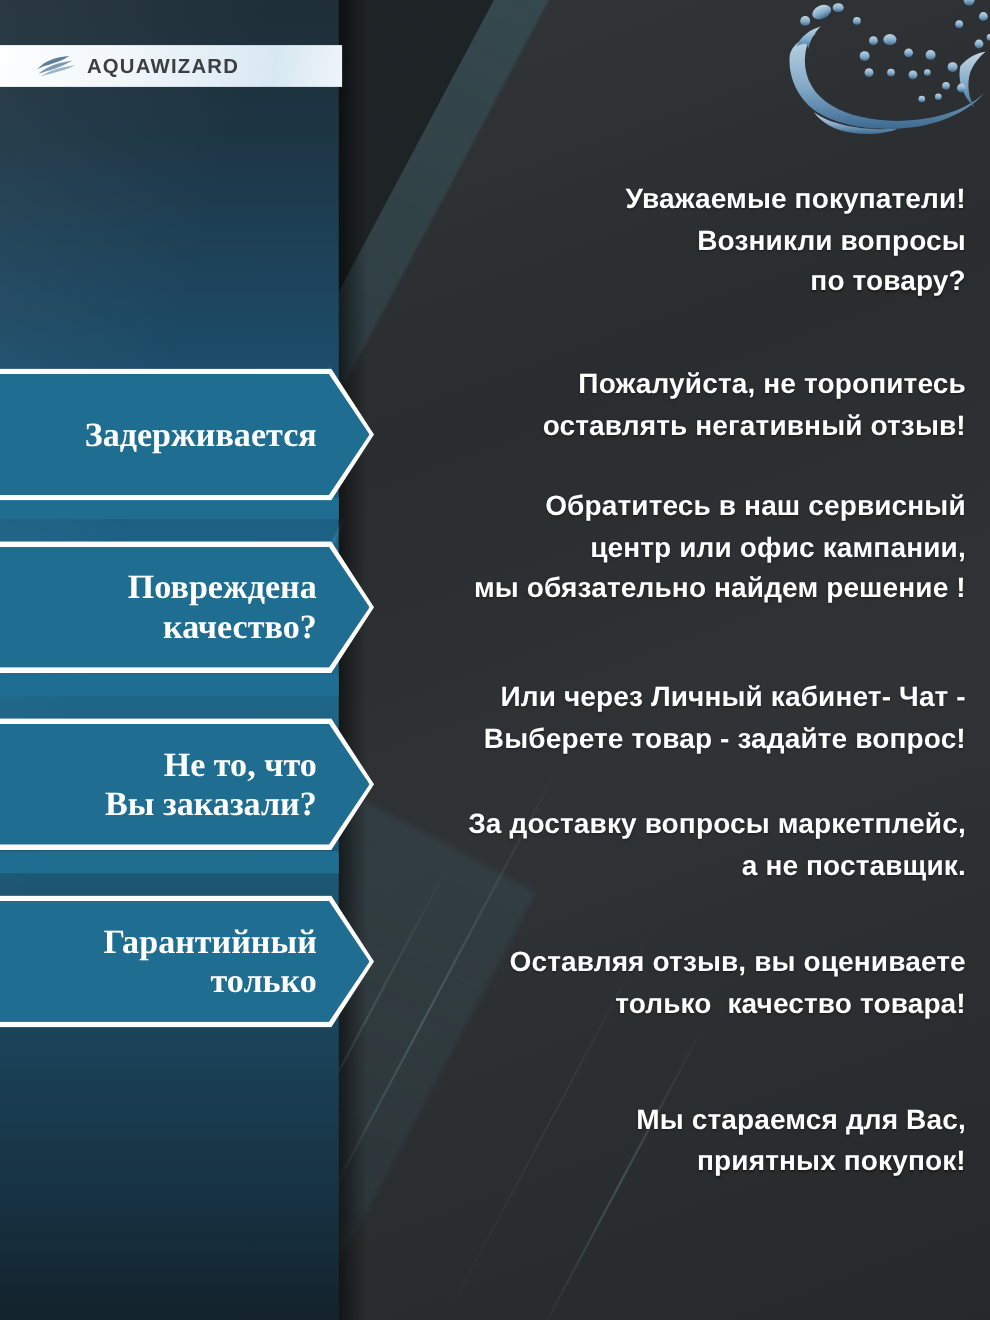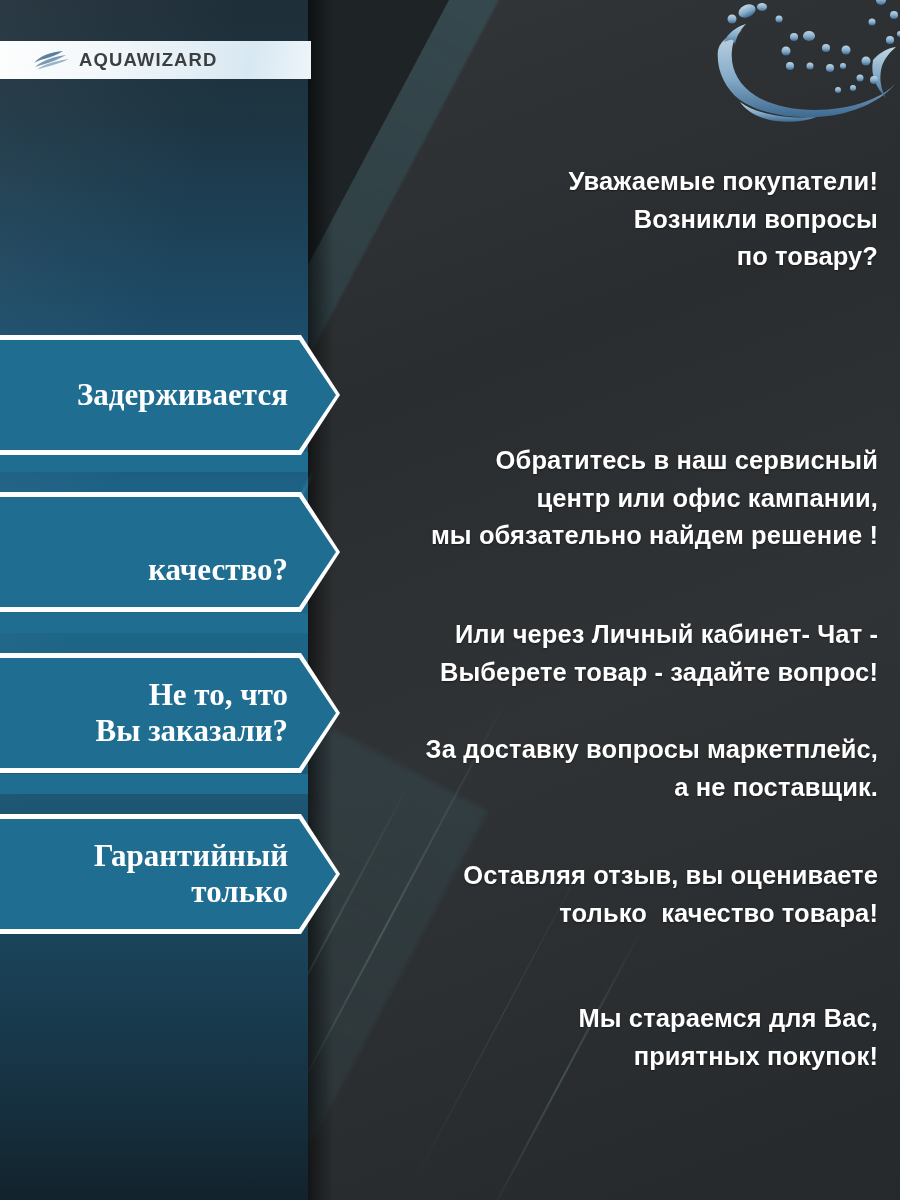--- a/index.html
+++ b/index.html
@@ -260,37 +260,39 @@
   <div class="connector c2"></div>
   <div class="connector c3"></div>
 
   <div class="banner-outline o1"></div>
   <div class="banner b1">
     <span><span>Задерживается</span><br></span>
   </div>
 
   <div class="banner-outline o2"></div>
   <div class="banner b2">
-    <span><br><span>качество?</span></span>
+    <span><span>Повреждена</span><br><span>качество?</span></span>
   </div>
 
   <div class="banner-outline o3"></div>
   <div class="banner b3">
     <span><span>Не то, что</span><br><span>Вы заказали?</span></span>
   </div>
 
   <div class="banner-outline o4"></div>
   <div class="banner b4">
     <span><span>Гарантийный</span><br><span>только</span></span>
   </div>
 
   <div class="content">
     <div class="para p1">Уважаемые покупатели!
 Возникли вопросы
 по товару?</div>
+    <div class="para p2">Пожалуйста, не торопитесь
+оставлять негативный отзыв!</div>
     <div class="para p4">Или через Личный кабинет- Чат -
 Выберете товар - задайте вопрос!</div>
     <div class="para p3">Обратитесь в наш сервисный
 центр или офис кампании,
 мы обязательно найдем решение !</div>
     <div class="para p5">За доставку вопросы маркетплейс,
 а не поставщик.</div>
     <div class="para p6">Оставляя отзыв, вы оцениваете
 только  качество товара!</div>
     <div class="para p7">Мы стараемся для Вас,

